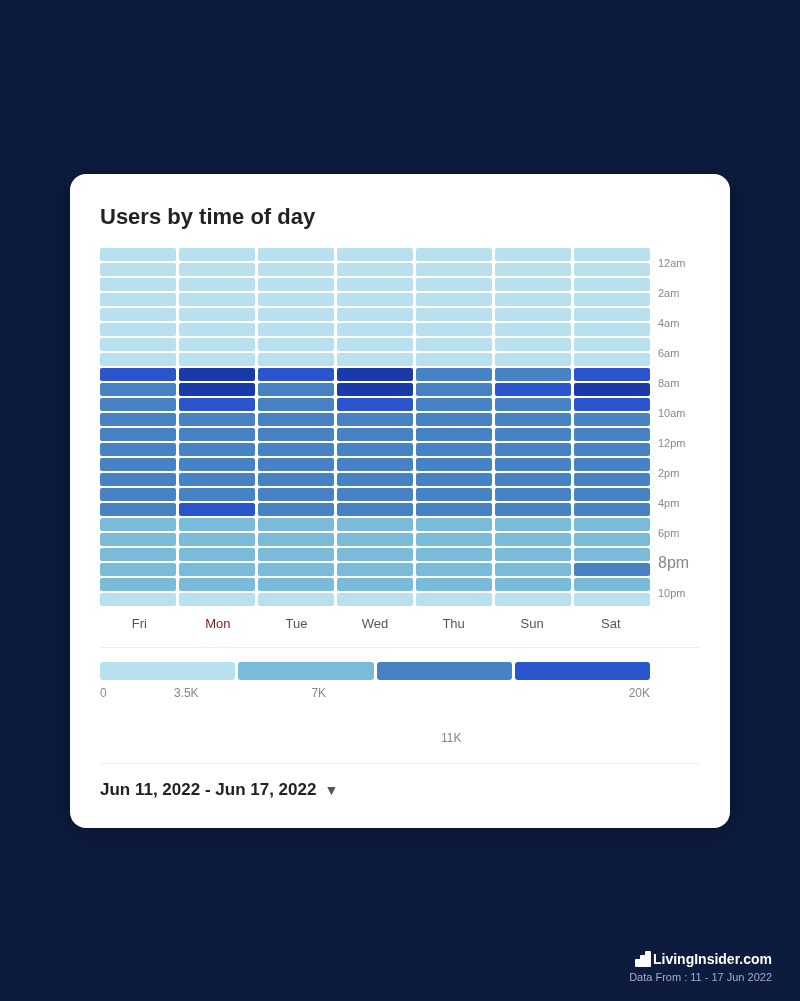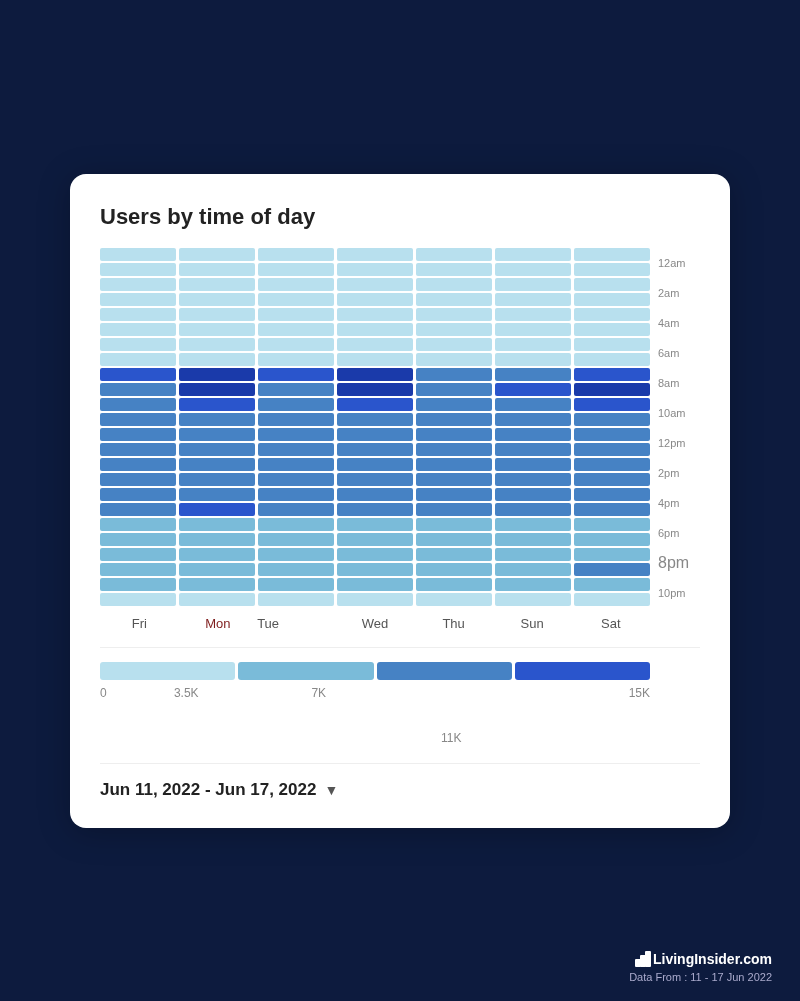--- a/index.html
+++ b/index.html
@@ -328,40 +328,40 @@
           <div style="font-size: 11px; color: rgb(136, 136, 136); height: 30px; display: flex; align-items: center;">4pm</div>
           <div style="font-size: 11px; color: rgb(136, 136, 136); height: 30px; display: flex; align-items: center;">6pm</div>
           <div style="font-size: 16px; color: rgb(136, 136, 136); height: 30px; display: flex; align-items: center;">8pm</div>
           <div style="font-size: 11px; color: rgb(136, 136, 136); height: 30px; display: flex; align-items: center;">10pm</div>
         </div>
     </div>
 
     <div style="display:flex;flex-direction:row;padding-top:8px;padding-right:50px;" id="x-axis">
     <div style="flex: 1 1 0%; text-align: center; font-size: 13px; color: rgb(85, 85, 85);">Fri</div>
         <div style="flex: 1 1 0%; text-align: center; font-size: 13px; color: #7f1d1d;">Mon</div>
-        <div style="flex: 1 1 0%; font-size: 13px; color: rgb(85, 85, 85);">Tue</div>
+        <div style="flex: 1 1 0%; text-align: center; font-size: 13px; color: rgb(85, 85, 85);">Tue</div>
         <div style="flex: 1 1 0%; text-align: center; font-size: 13px; color: rgb(85, 85, 85);">Wed</div>
         <div style="flex: 1 1 0%; text-align: center; font-size: 13px; color: rgb(85, 85, 85);">Thu</div>
         <div style="flex: 1 1 0%; text-align: center; font-size: 13px; color: rgb(85, 85, 85);">Sun</div>
         <div style="flex: 1 1 0%; text-align: center; font-size: 13px; color: rgb(85, 85, 85);">Sat</div>
       </div>
 
     <div class="legend-section">
       <div class="legend-bar-row" id="legend-bars">
       <div style="flex: 1 1 0%; border-radius: 3px; background-color: rgb(184, 224, 238);"></div>
           <div style="flex: 1 1 0%; border-radius: 3px; background-color: rgb(122, 187, 217);"></div>
           <div style="flex: 1 1 0%; border-radius: 3px; background-color: rgb(70, 130, 196);"></div>
           <div style="flex: 1 1 0%; border-radius: 3px; background-color: rgb(42, 85, 204);"></div>
         </div>
       <div class="legend-labels" id="legend-labels">
       <div style="font-size: 12px; color: rgb(136, 136, 136); text-align: left; flex: 0 0 auto; margin-right: auto; width: 20px;">0</div>
           <div style="font-size: 12px; color: rgb(136, 136, 136); flex: 1 1 0%; text-align: center;">3.5K</div>
           <div style="font-size: 12px; color: rgb(136, 136, 136); flex: 1 1 0%; text-align: center;">7K</div>
           <div style="font-size: 12px; color: rgb(136, 136, 136); flex: 1 1 0%; text-align: center; margin-top: 45px;">11K</div>
-          <div style="font-size: 12px; color: rgb(136, 136, 136); flex: 1 1 0%; text-align: right;">15K</div>
+          <div style="font-size: 12px; color: rgb(136, 136, 136); flex: 1 1 0%; text-align: right;">20K</div>
         </div>
     </div>
 
     <div class="date-section">
       <span class="date-text">Jun 11, 2022 - Jun 17, 2022</span>
       <span class="dropdown-arrow">▼</span>
     </div>
   </div>
 
   <div class="footer">

